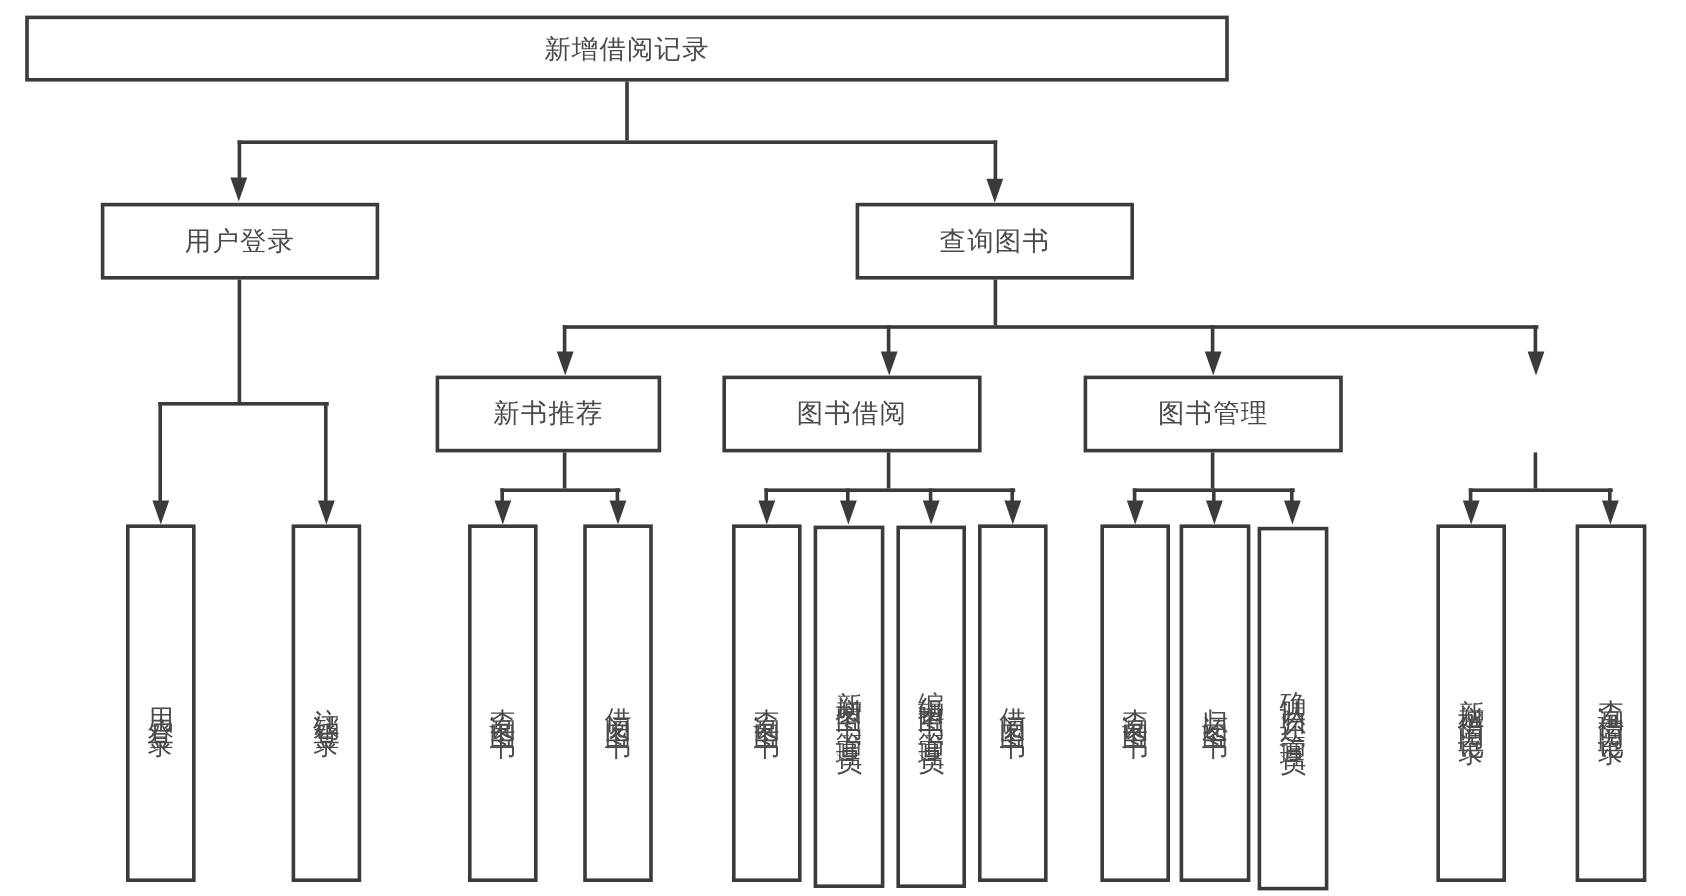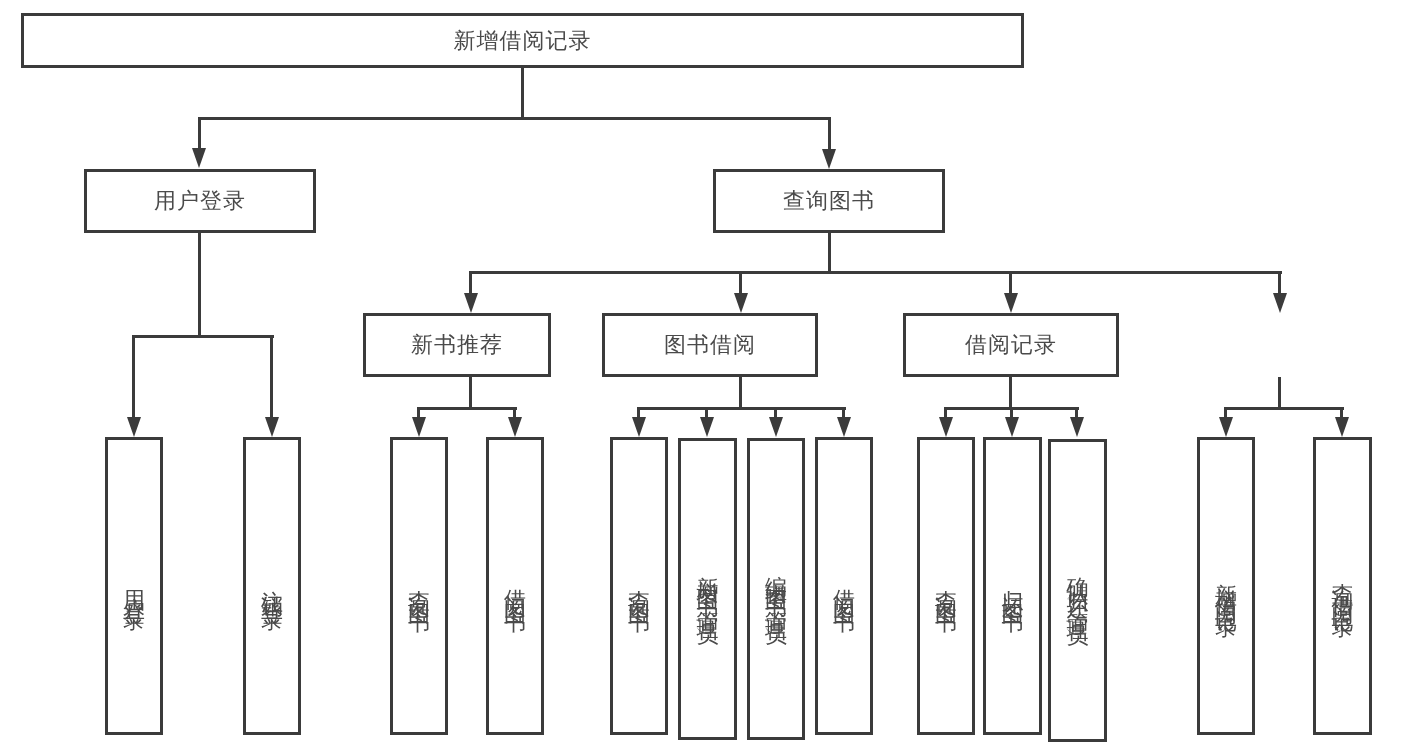--- a/index.html
+++ b/index.html
@@ -99,21 +99,21 @@
   <div class="seg" style="left:1278px;top:271px;width:3px;height:24px"></div>
   <div class="arrow" style="left:1273px;top:293px"></div>
 
   <div class="box" style="left:363px;top:313px;width:188px;height:64px">
     <span class="lbl">新书推荐</span>
   </div>
   <div class="box" style="left:602px;top:313px;width:216px;height:64px">
     <span class="lbl">图书借阅</span>
   </div>
   <div class="box" style="left:903px;top:313px;width:216px;height:64px">
-    <span class="lbl">借阅记录</span>
+    <span class="lbl">图书管理</span>
   </div>
 
   <div class="seg" style="left:469px;top:377px;width:3px;height:30px"></div>
   <div class="seg" style="left:417px;top:407px;width:100px;height:3px"></div>
   <div class="seg" style="left:417px;top:407px;width:3px;height:12px"></div>
   <div class="arrow" style="left:412px;top:417px"></div>
   <div class="seg" style="left:513px;top:407px;width:3px;height:12px"></div>
   <div class="arrow" style="left:508px;top:417px"></div>
 
   <div class="seg" style="left:739px;top:377px;width:3px;height:30px"></div>

